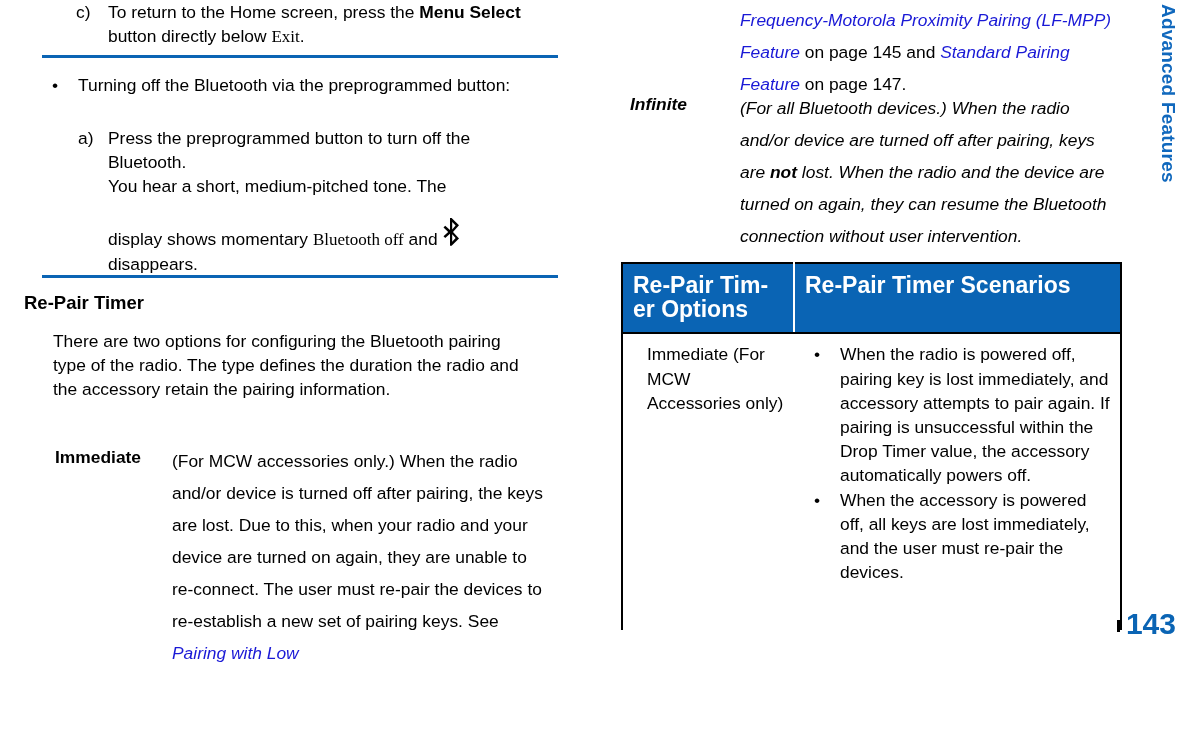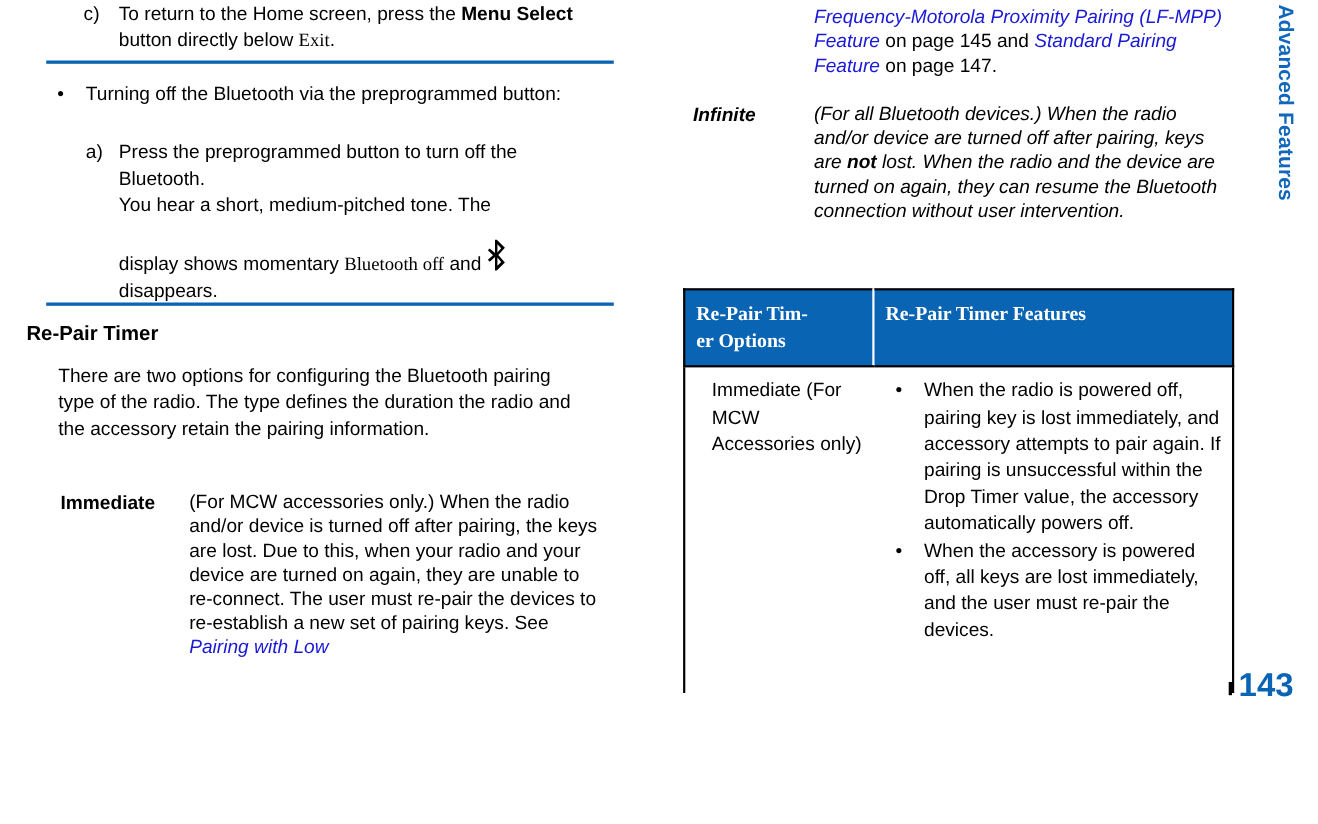--- a/index.html
+++ b/index.html
@@ -88,21 +88,21 @@
   .defterm {
     position: absolute;
     top: 0;
     font-weight: bold;
     font-size: 17.4px;
     line-height: 24.2px;
     white-space: nowrap;
   }
   .defbody {
     font-size: 17.4px;
-    line-height: 22px;
+    line-height: 32px;
   }
 
   
   .h-sub {
     font-size: 18.5px;
     font-weight: bold;
     line-height: 22px;
     color: #000;
   }
 
@@ -127,27 +127,26 @@
     table-layout: fixed;
   }
   .tbl th, .tbl td {
     vertical-align: top;
     text-align: left;
     padding: 0;
   }
   .tbl thead th {
     background: #0a64b4;
     color: #ffffff;
-    font-size: 18px;
+    font-size: 23px;
     line-height: 24.2px;
     font-weight: bold;
     padding: 9px 8px 11px 10px;
     border-top: 2px solid #000;
     border-bottom: 2px solid #000;
-    font-family: Liberation Serif, serif;
   }
   .tbl thead th.c1 {
     border-left: 2px solid #000;
     border-right: 2px solid #ffffff;
     width: 152px;
   }
   .tbl thead th.c2 {
     border-right: 2px solid #000;
   }
   .tbl tbody td {
@@ -289,21 +288,21 @@
 
   </div>
 
   <table class="tbl">
     <thead>
       <tr>
         <th class="c1">
           <div>Re-Pair Tim-</div>
           <div>er Options</div>
         </th>
-        <th class="c2">Re-Pair Timer Features</th>
+        <th class="c2">Re-Pair Timer Scenarios</th>
       </tr>
     </thead>
     <tbody>
       <tr>
         <td class="c1">Immediate (For MCW Accessories only)</td>
         <td class="c2">
           <div class="cellbullet">
             <span class="dot">•</span>
             <span>When the radio is powered off, pairing key is lost immediately, and accessory attempts to pair again. If pairing is unsuccessful within the Drop Timer value, the accessory automatically powers off.</span>
           </div>

